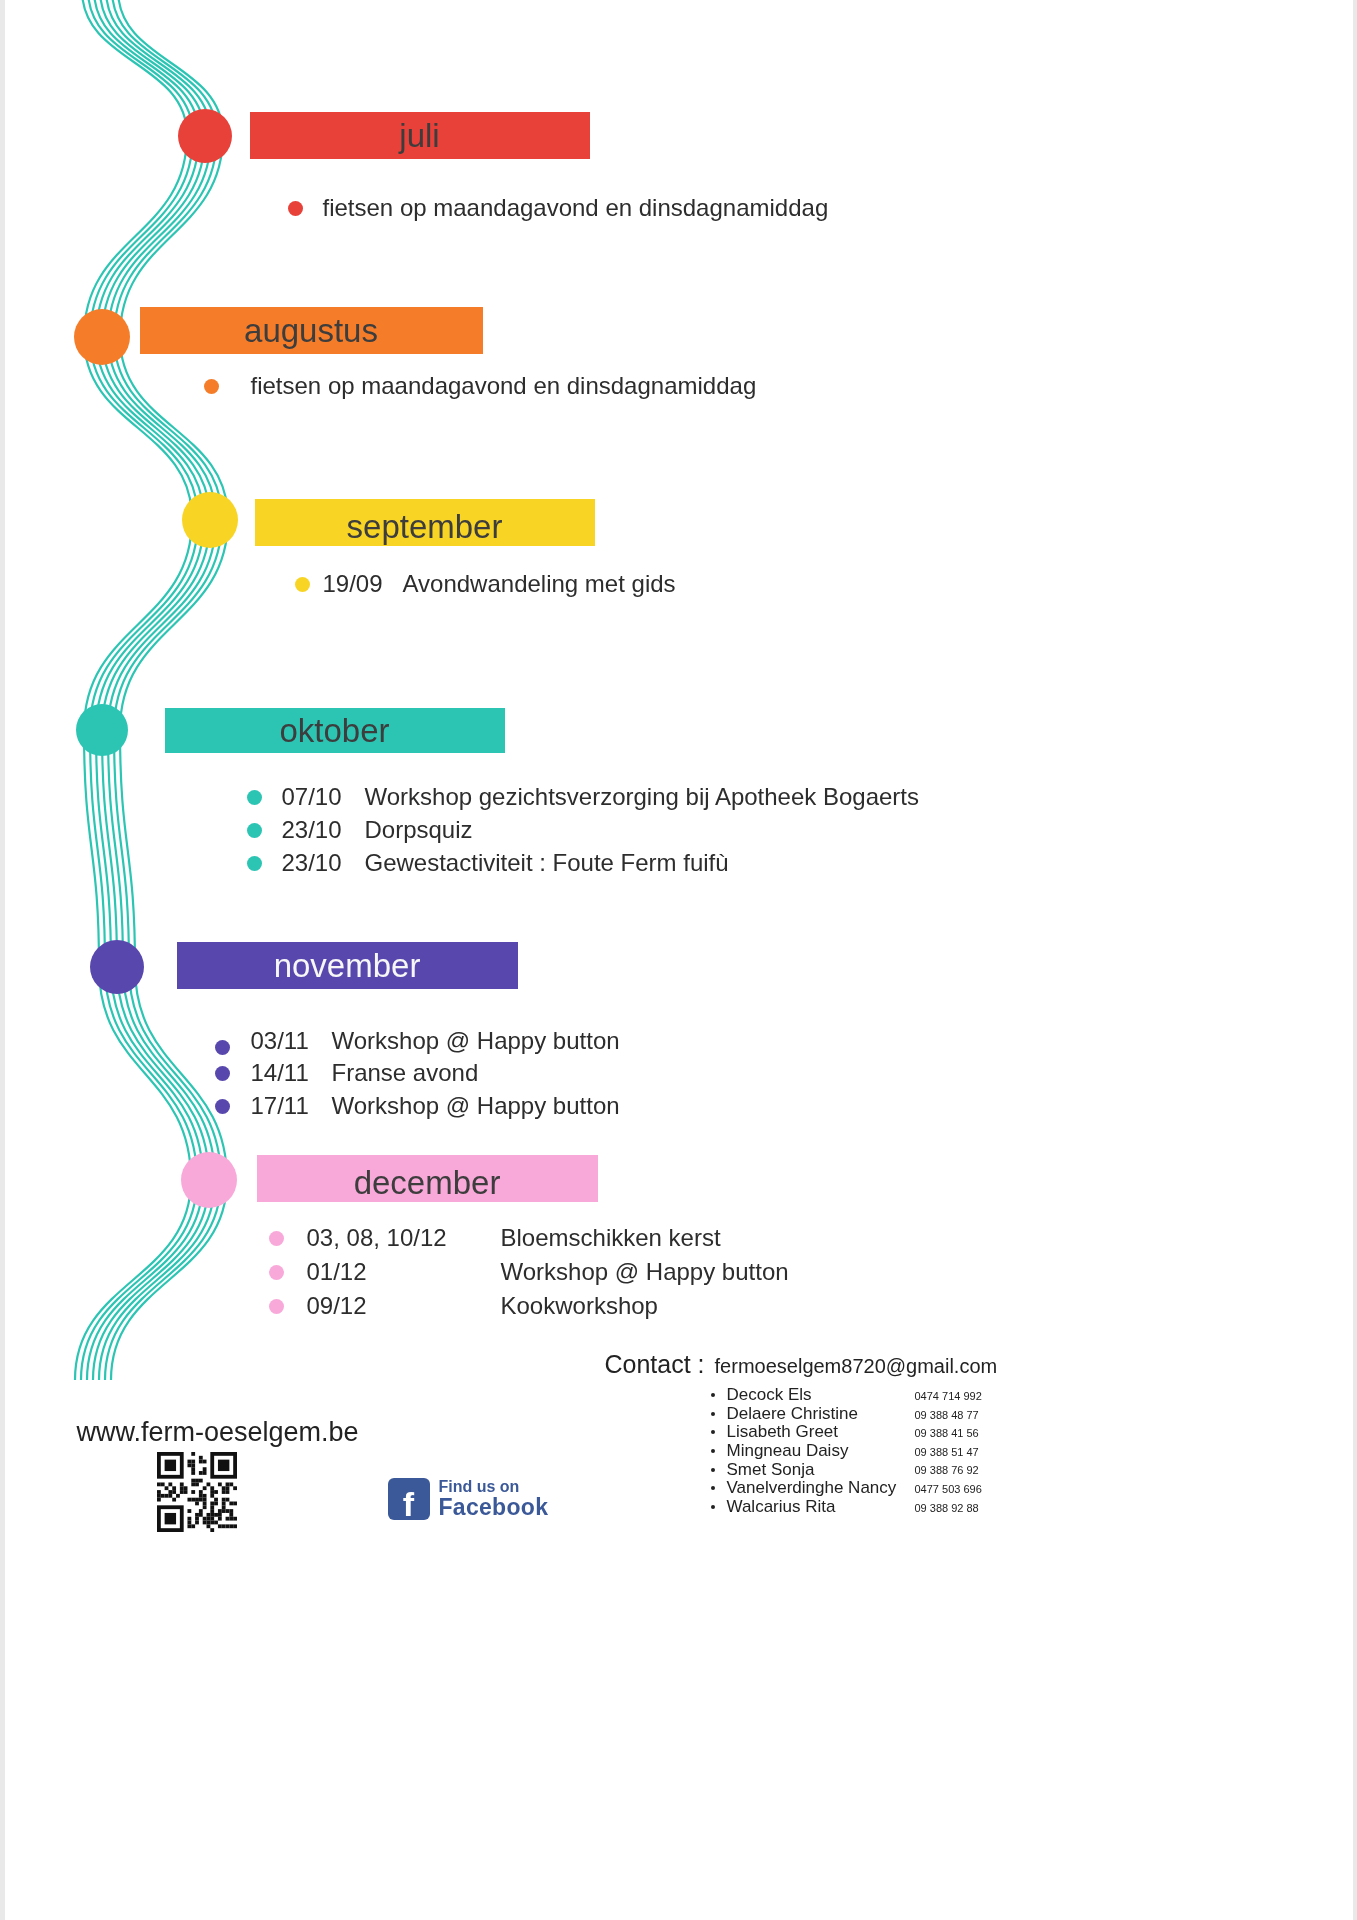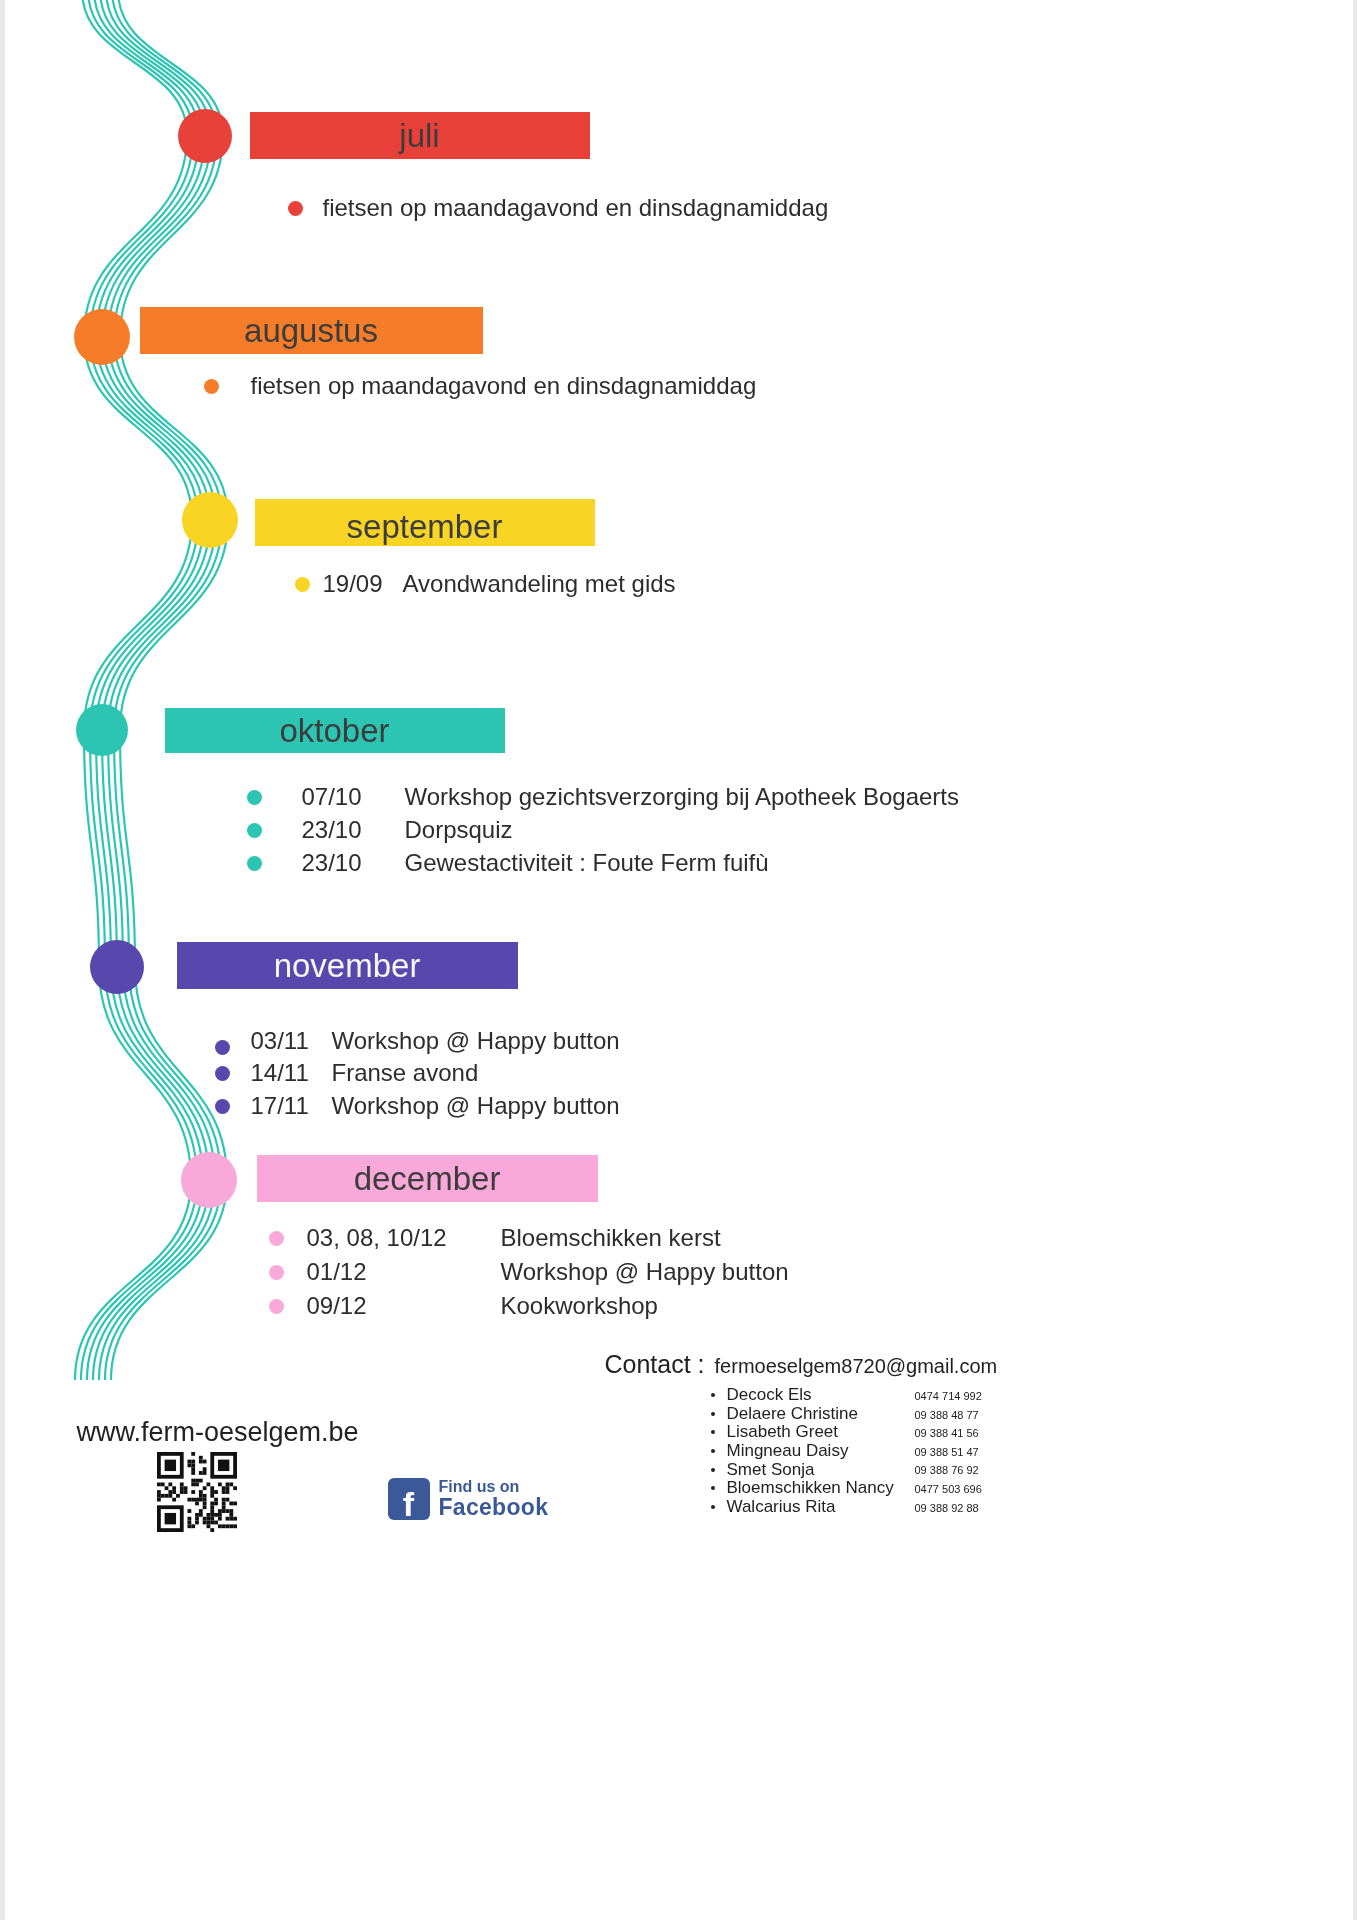--- a/index.html
+++ b/index.html
@@ -6,36 +6,36 @@
   .page{position:relative;width:1348px;height:1920px;background:#ffffff;overflow:hidden;margin:0 auto;}
   svg.wave{position:absolute;left:0;top:0;pointer-events:none;}
   .node{position:absolute;border-radius:50%;}
   .banner{position:absolute;display:flex;align-items:center;justify-content:center;font-size:33px;color:#3d3d3d;}
   .banner span{white-space:nowrap;}
   .b-juli{left:245px;top:112px;width:340px;height:47px;background:#e8413a;}
   .b-aug{left:135px;top:307px;width:343px;height:47px;background:#f57d2a;}
   .b-sep{left:250px;top:499px;width:340px;height:47px;background:#f8d525;align-items:flex-end;}
   .b-okt{left:160px;top:708px;width:340px;height:45px;background:#2cc5b4;}
   .b-nov{left:172px;top:942px;width:341px;height:47px;background:#5848ad;color:#f7f7f7;}
-  .b-dec{left:252px;top:1155px;width:341px;height:47px;background:#f9a9d9;}
+  .b-dec{left:252px;top:1155px;width:341px;height:47px;background:#f9a9d9;align-items:flex-end;}
   .c-juli{left:173px;top:109px;width:54px;height:54px;background:#e8413a;}
   .c-aug{left:69px;top:309px;width:56px;height:56px;background:#f57d2a;}
   .c-sep{left:177px;top:492px;width:56px;height:56px;background:#f8d525;}
   .c-okt{left:71px;top:704px;width:52px;height:52px;background:#2cc5b4;}
   .c-nov{left:85px;top:940px;width:54px;height:54px;background:#5848ad;}
   .c-dec{left:176px;top:1152px;width:56px;height:56px;background:#f9a9d9;}
   .row{position:absolute;display:flex;align-items:center;height:32px;font-size:24px;color:#2d2d2d;white-space:nowrap;}
   .dot{width:15px;height:15px;border-radius:50%;flex:0 0 auto;}
   .d-juli{background:#e8413a;}.d-aug{background:#f57d2a;}.d-sep{background:#f8d525;}
   .d-okt{background:#2cc5b4;}.d-nov{background:#5848ad;}.d-dec{background:#f9a9d9;}
   .date{display:inline-block;}
   .r-juli{left:283px;top:192px;}.r-juli .txt{margin-left:20px;}
   .r-aug{left:199px;top:370px;}.r-aug .txt{margin-left:32px;}
   .r-sep{left:290px;top:568px;}.r-sep .date{margin-left:13px;width:80px;}
-  .r-okt{left:242px;gap:20px;}.r-okt .date{margin-left:20px;width:83px;}
+  .r-okt{left:242px;}.r-okt .date{margin-left:20px;width:83px;}
   .r-okt1{top:781px;}.r-okt2{top:814px;}.r-okt3{top:847px;}
   .r-nov{left:210px;}.r-nov .date{margin-left:21px;width:81px;}
   .r-nov1{top:1023px;align-items:flex-end;}.r-nov2{top:1057px;}.r-nov3{top:1090px;}
   .r-dec{left:264px;}.r-dec .date{margin-left:23px;width:194px;}
   .r-dec1{top:1222px;}.r-dec2{top:1256px;}.r-dec3{top:1290px;}
   .contact-line{position:absolute;left:600px;top:1350px;display:flex;align-items:baseline;color:#222;}
   .contact-label{font-size:25px;}
   .contact-email{font-size:20px;margin-left:10px;}
   .people{position:absolute;left:706px;top:1386px;font-size:17px;color:#222;}
   .person{display:flex;align-items:center;height:18.6px;}
@@ -176,21 +176,21 @@
     <div class="person">
         <span class="b"></span>
         <span>Mingneau Daisy</span>
       </div>
     <div class="person">
         <span class="b"></span>
         <span>Smet Sonja</span>
       </div>
     <div class="person">
         <span class="b"></span>
-        <span>Bloemschikken Nancy</span>
+        <span>Vanelverdinghe Nancy</span>
       </div>
     <div class="person">
         <span class="b"></span>
         <span>Walcarius Rita</span>
       </div>
   </div>
 
   <div class="phones">
     <div>0474 714 992</div>
     <div>09 388 48 77</div>

